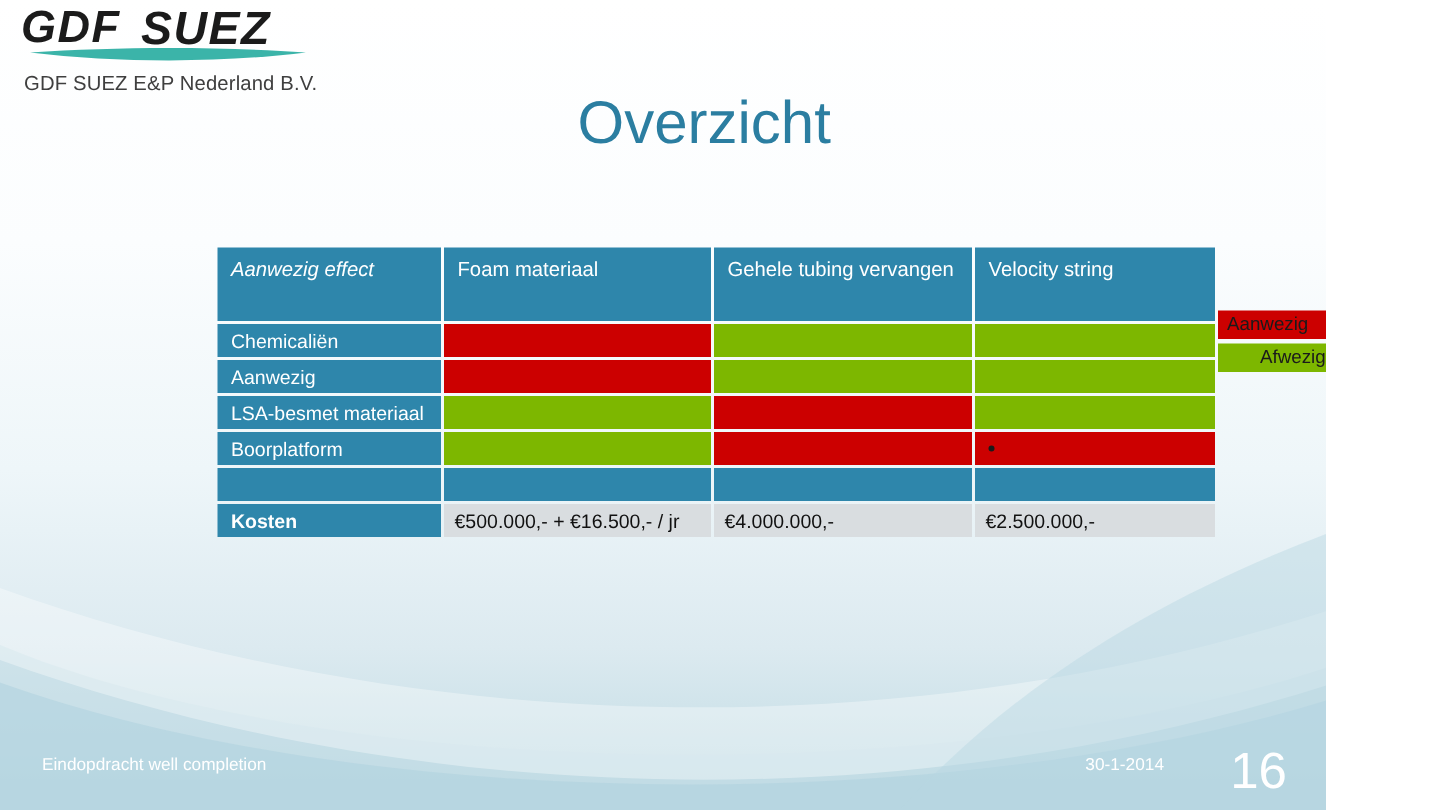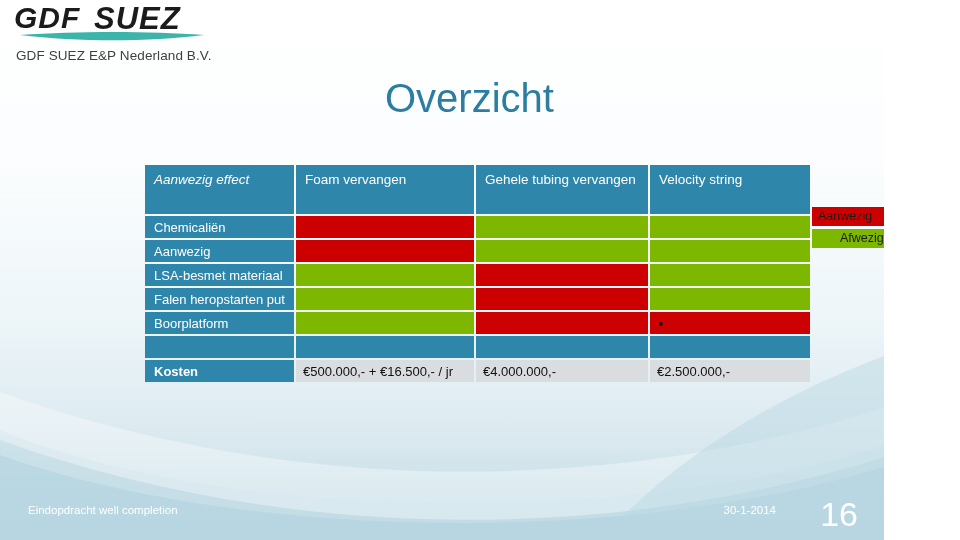--- a/index.html
+++ b/index.html
@@ -74,21 +74,20 @@
 
   
   .slide-title {
     position: absolute;
     left: 385px;
     top: 58px;
     font-size: 40px;
     color: #2b7ea1;
     line-height: 48px;
     white-space: nowrap;
-    margin-top: 16px;
   }
 
   
   .table-wrap {
     position: absolute;
     left: 143px;
     top: 163px;
     width: 663px;
   }
   table.matrix {
@@ -231,21 +230,21 @@
     <table class="matrix">
       <colgroup>
         <col class="c0">
           <col class="c1">
           <col class="c2">
           <col class="c3">
       </colgroup>
       <thead>
         <tr>
           <th class="hdr first">Aanwezig effect</th>
-          <th class="hdr">Foam vervangen</th>
+          <th class="hdr">Foam materiaal</th>
           <th class="hdr">Gehele tubing vervangen</th>
           <th class="hdr">Velocity string</th>
         </tr>
       </thead>
       <tbody>
           <tr>
             <td class="rowlabel">Chemicaliën</td>
             <td class="cell cell-red"></td>
             <td class="cell cell-green"></td>
             <td class="cell cell-green"></td>
@@ -256,26 +255,20 @@
             <td class="cell cell-green"></td>
             <td class="cell cell-green"></td>
           </tr>
           <tr>
             <td class="rowlabel">LSA-besmet materiaal</td>
             <td class="cell cell-green"></td>
             <td class="cell cell-red"></td>
             <td class="cell cell-green"></td>
           </tr>
           <tr>
-            <td class="rowlabel">Falen heropstarten put</td>
-            <td class="cell cell-green"></td>
-            <td class="cell cell-red"></td>
-            <td class="cell cell-green"></td>
-          </tr>
-          <tr>
             <td class="rowlabel">Boorplatform</td>
             <td class="cell cell-green"></td>
             <td class="cell cell-red"></td>
             <td class="cell cell-red"><span class="dot"></span></td>
           </tr>
           <tr class="spacer-row">
             <td class="cell cell-blue"></td>
             <td class="cell cell-blue"></td>
             <td class="cell cell-blue"></td>
             <td class="cell cell-blue"></td>

